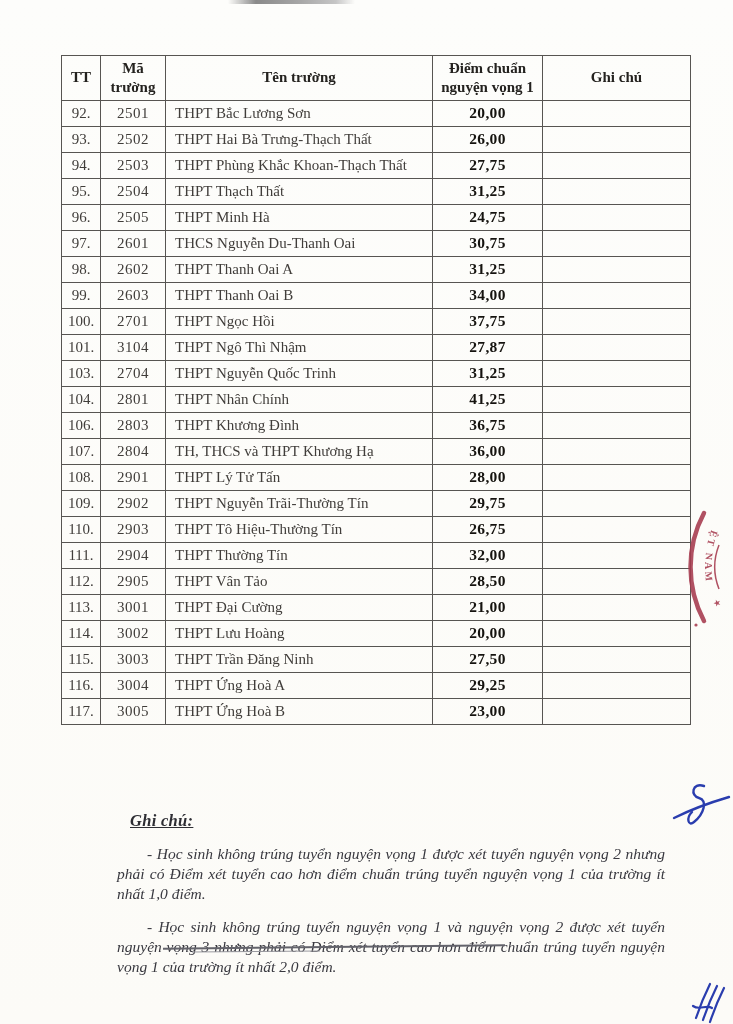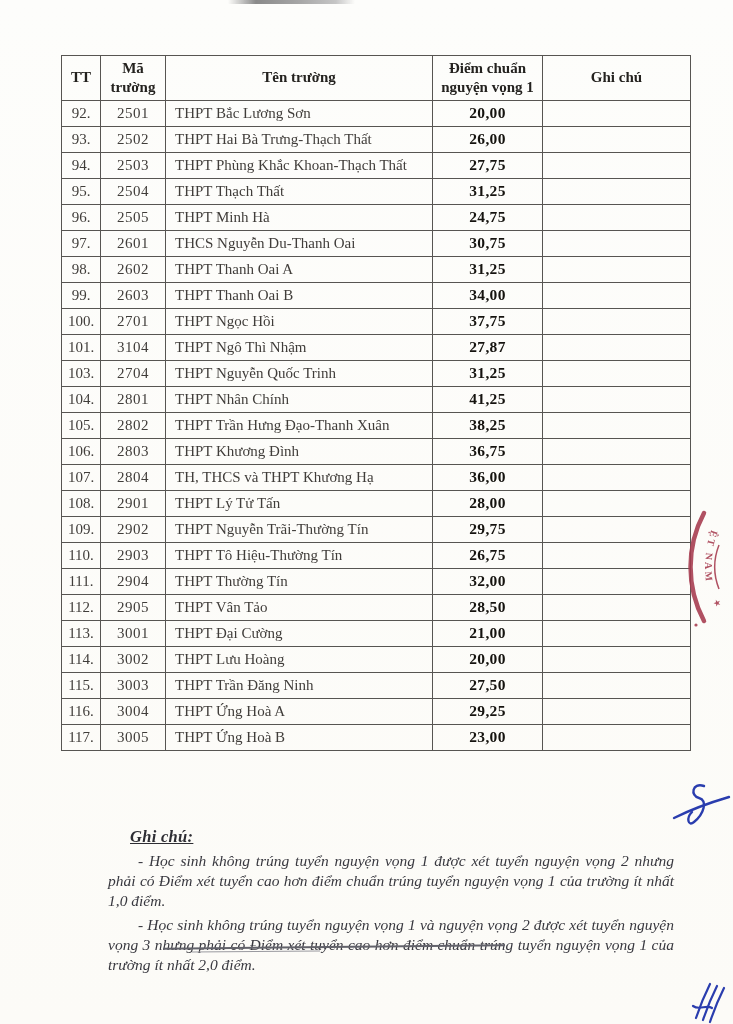--- a/index.html
+++ b/index.html
@@ -31,24 +31,24 @@
   td.c-tt{text-align:center;}
   td.c-code{text-align:center;letter-spacing:.5px;}
   td.c-name{text-align:left;padding-left:9px;white-space:nowrap;}
   td.c-score{text-align:center;font-weight:bold;color:#15130f;font-size:15.5px;letter-spacing:.3px;}
   td.c-note{}
 
   
   .notes{position:absolute;left:104px;top:811px;width:574px;color:#3a3a40;}
   .notes-heading{
     font-weight:bold;font-style:italic;text-decoration:underline;
-    font-size:16.5px;margin:16px 0 3px 26px;color:#2d2d33;letter-spacing:.3px;
+    font-size:16.5px;margin:0 0 3px 26px;color:#2d2d33;letter-spacing:.3px;
   }
   .note-para{
-    margin:4px;font-style:italic;font-size:15.5px;line-height:20px;
+    margin:13px;font-style:italic;font-size:15.5px;line-height:20px;
     text-align:justify;text-indent:30px;color:#38383f;
   }
 
   
   .divider{position:absolute;left:163px;top:946px;width:342px;height:0;
     border-top:2px solid #63636b;transform:rotate(-0.6deg);}
   .divider2{position:absolute;left:192px;top:951px;width:128px;height:0;
     border-top:1px solid #9a9aa0;transform:rotate(-0.4deg);}
 
   
@@ -161,27 +161,20 @@
         <td class="c-note"></td>
       </tr>
         <tr>
         <td class="c-tt">104.</td>
         <td class="c-code">2801</td>
         <td class="c-name">THPT Nhân Chính</td>
         <td class="c-score">41,25</td>
         <td class="c-note"></td>
       </tr>
         <tr>
-        <td class="c-tt">105.</td>
-        <td class="c-code">2802</td>
-        <td class="c-name">THPT Trần Hưng Đạo-Thanh Xuân</td>
-        <td class="c-score">38,25</td>
-        <td class="c-note"></td>
-      </tr>
-        <tr>
         <td class="c-tt">106.</td>
         <td class="c-code">2803</td>
         <td class="c-name">THPT Khương Đình</td>
         <td class="c-score">36,75</td>
         <td class="c-note"></td>
       </tr>
         <tr>
         <td class="c-tt">107.</td>
         <td class="c-code">2804</td>
         <td class="c-name">TH, THCS và THPT Khương Hạ</td>

